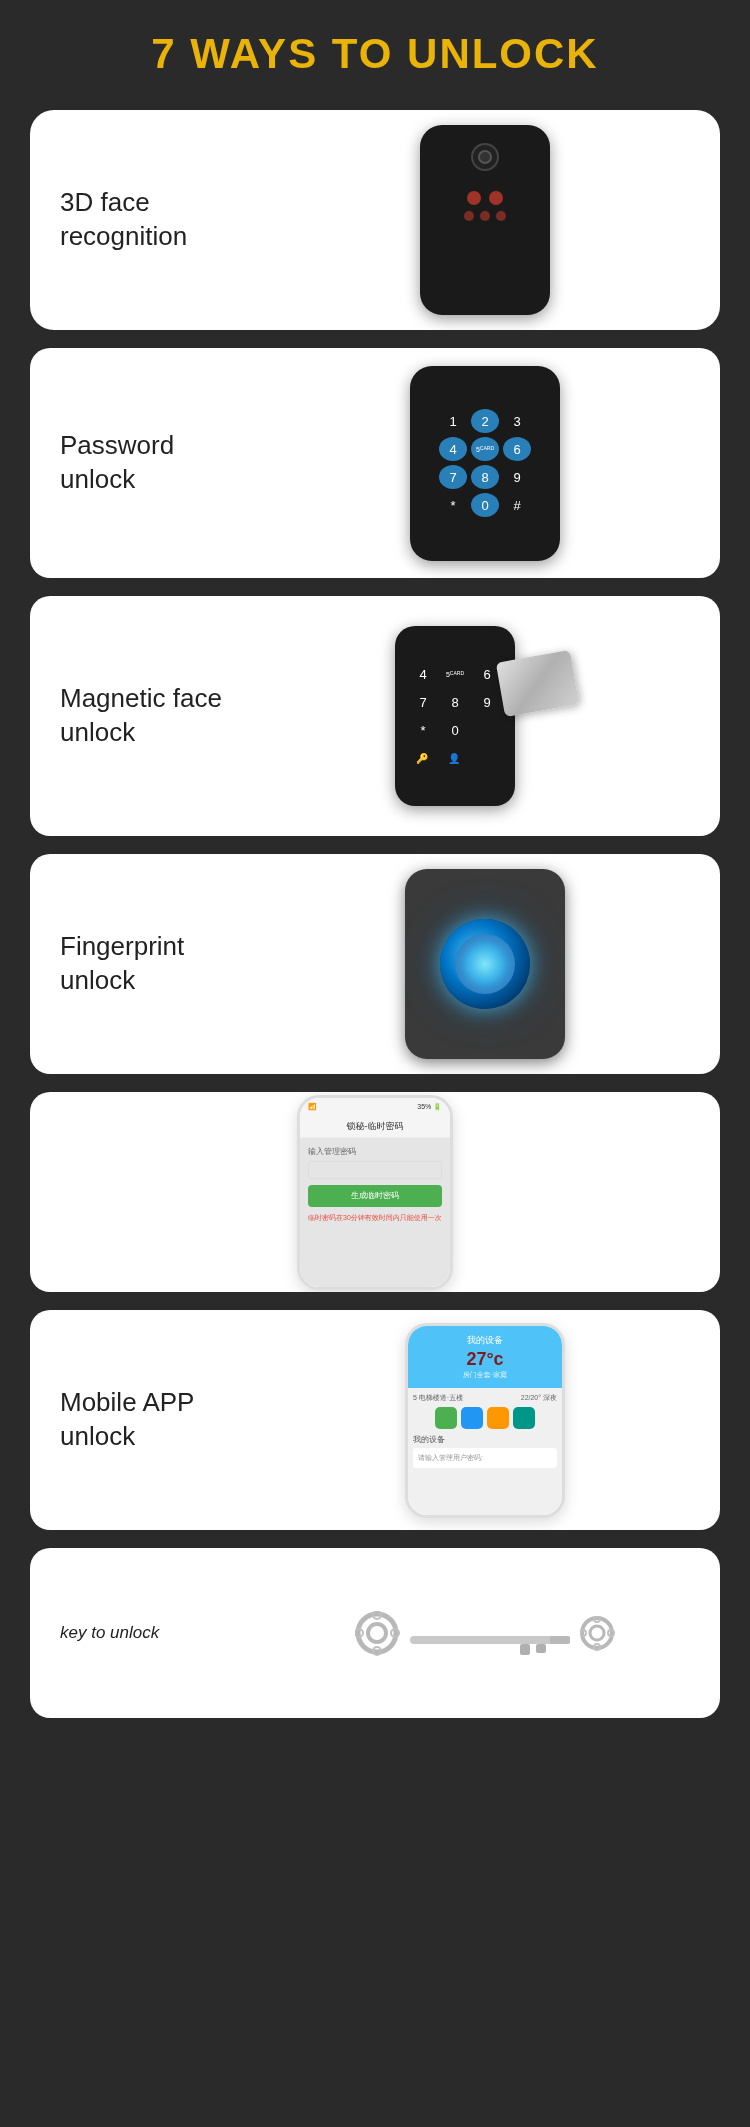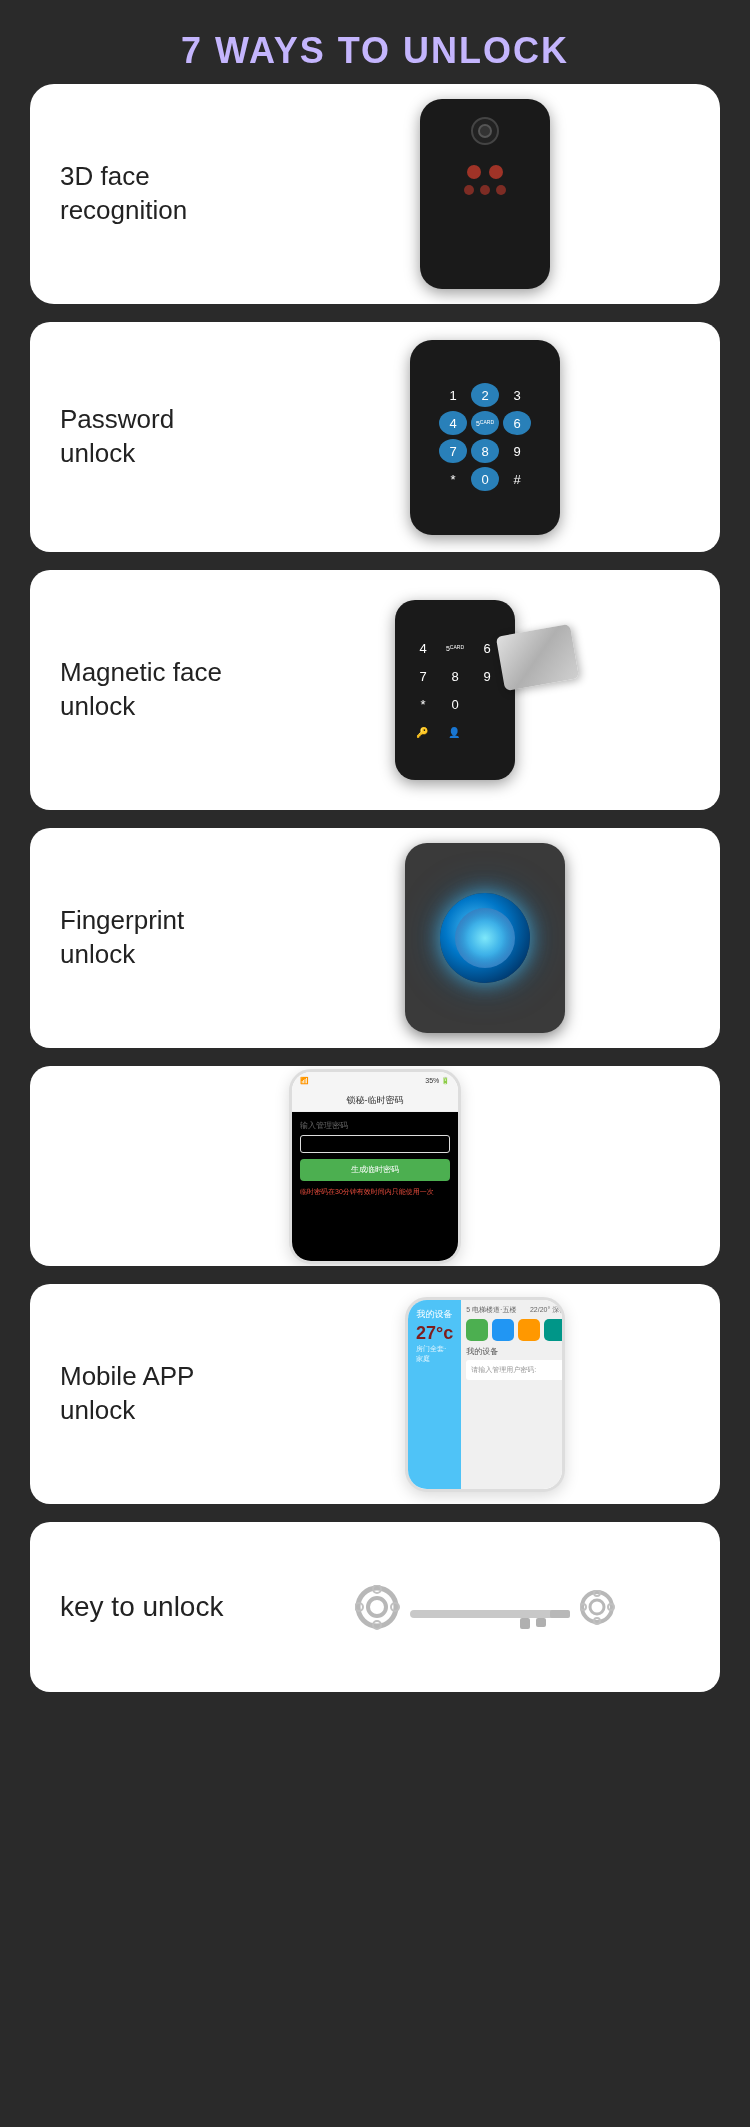--- a/index.html
+++ b/index.html
@@ -8,25 +8,25 @@
       font-family: Arial, sans-serif;
       width: 750px;
       min-height: 2127px;
       display: flex;
       flex-direction: column;
       align-items: center;
       padding: 30px 30px 40px;
     }
 
     .page-title {
-      color: #c4b5fd;
-      font-size: 36px;
+      color: #eab308;
+      font-size: 42px;
       font-weight: 900;
       text-align: center;
-      margin-bottom: 12px;
+      margin-bottom: 32px;
       letter-spacing: 2px;
     }
 
     .card {
       background: white;
       border-radius: 20px;
       width: 690px;
       margin-bottom: 18px;
       display: flex;
       flex-direction: row;
@@ -182,21 +182,21 @@
     .fingerprint-inner {
       width: 60px;
       height: 60px;
       border-radius: 50%;
       background: radial-gradient(circle, #7ee8fa 0%, #3bb0e8 40%, #0055aa 80%);
       box-shadow: inset 0 0 15px rgba(255,255,255,0.3);
     }
 
     
     .temp-phone-container {
-      width: 172px;
+      width: 156px;
       height: 195px;
       background: white;
       border-radius: 22px;
       border: 3px solid #ddd;
       overflow: hidden;
       box-shadow: 0 4px 15px rgba(0,0,0,0.15);
       display: flex;
       flex-direction: column;
     }
     .temp-phone-statusbar {
@@ -213,21 +213,21 @@
       background: #f5f5f5;
       padding: 4px 8px;
       font-size: 9px;
       color: #333;
       text-align: center;
       border-bottom: 1px solid #eee;
     }
     .temp-phone-body {
       padding: 8px;
       flex: 1;
-      background: #000000;
+      background: #e5e5e5;
     }
     .temp-input-label {
       font-size: 8px;
       color: #666;
       margin-bottom: 4px;
     }
     .temp-input-box {
       width: 100%;
       height: 18px;
       border: 1px solid #ddd;
@@ -255,21 +255,21 @@
     
     .app-phone-container {
       width: 160px;
       height: 195px;
       background: white;
       border-radius: 22px;
       border: 3px solid #ddd;
       overflow: hidden;
       box-shadow: 0 4px 15px rgba(0,0,0,0.15);
       display: flex;
-      flex-direction: row;
+      flex-direction: column;
     }
     .app-phone-header {
       background: #4fc3f7;
       padding: 8px;
       display: flex;
       flex-direction: column;
       align-items: center;
     }
     .app-header-title {
       font-size: 9px;
@@ -506,21 +506,21 @@
         <div style="font-size:8px;color:#555;margin-bottom:3px;">我的设备</div>
         <div class="app-input-box">
           <span>请输入管理用户密码:</span>
         </div>
       </div>
     </div>
   </div>
 </div>
 
 <div class="card card-7-height">
-  <div class="card-label" style="font-size:28px;">
+  <div class="card-label" style="font-size:17px;font-style:italic;">
     <span>key to unlock</span>
   </div>
   <div class="key-container">
     <div class="key-visual">
 
       <div style="position:relative;width:45px;height:45px;">
         <svg width="45" height="45" viewBox="0 0 45 45">
           <circle cx="22" cy="22" r="19" fill="none" stroke="#b8b8b8" stroke-width="5"></circle>
           <circle cx="22" cy="22" r="9" fill="none" stroke="#b8b8b8" stroke-width="4"></circle>
 

